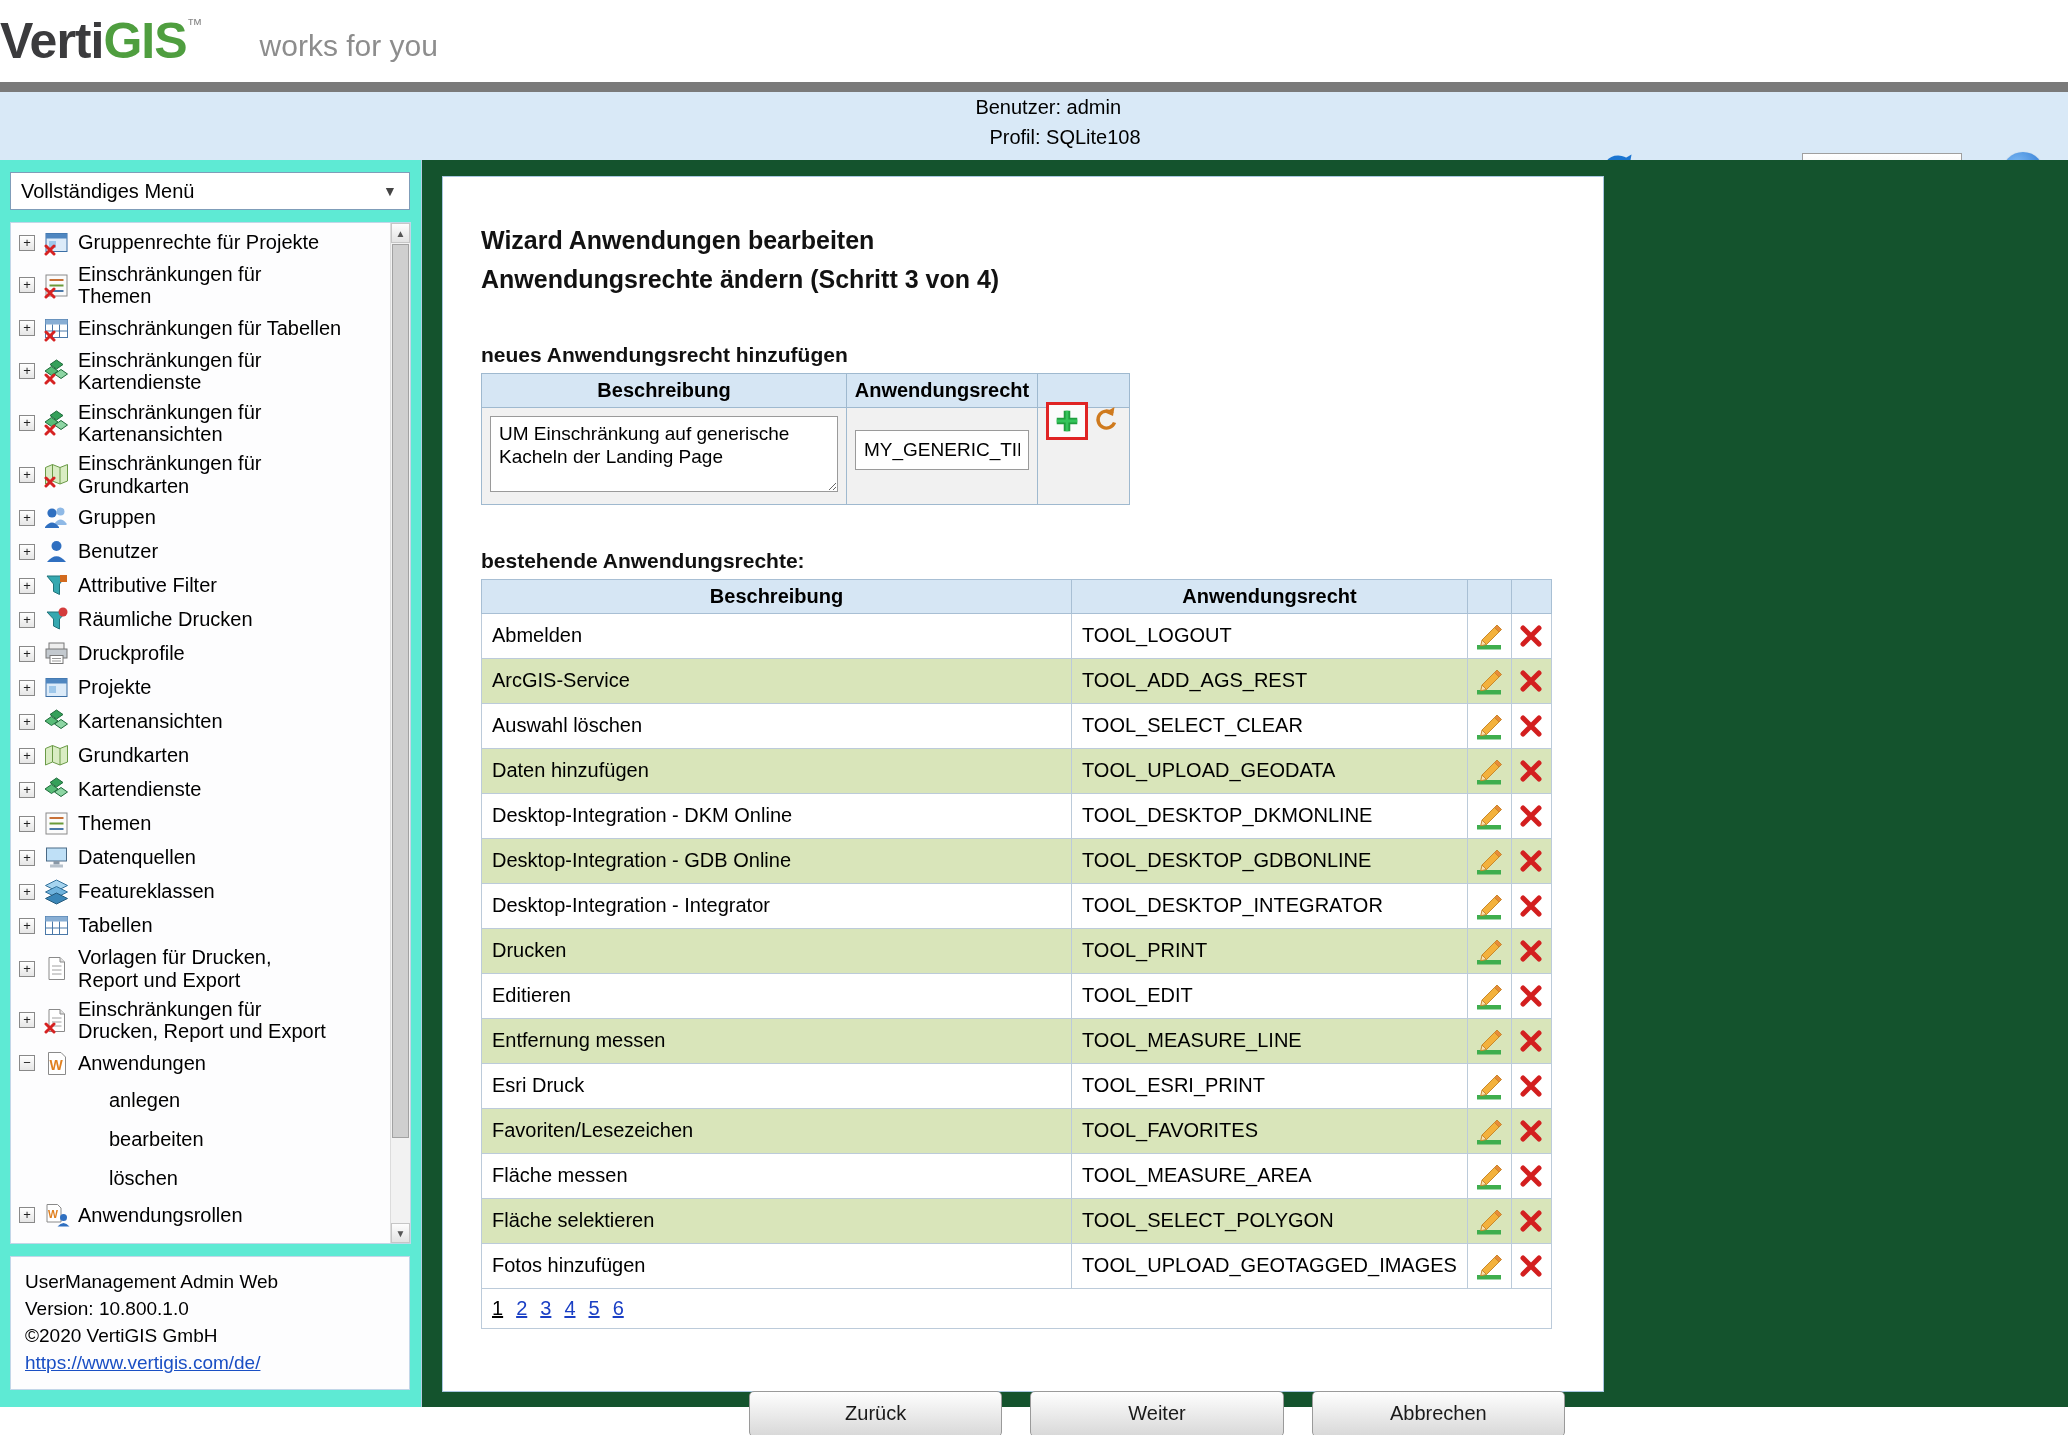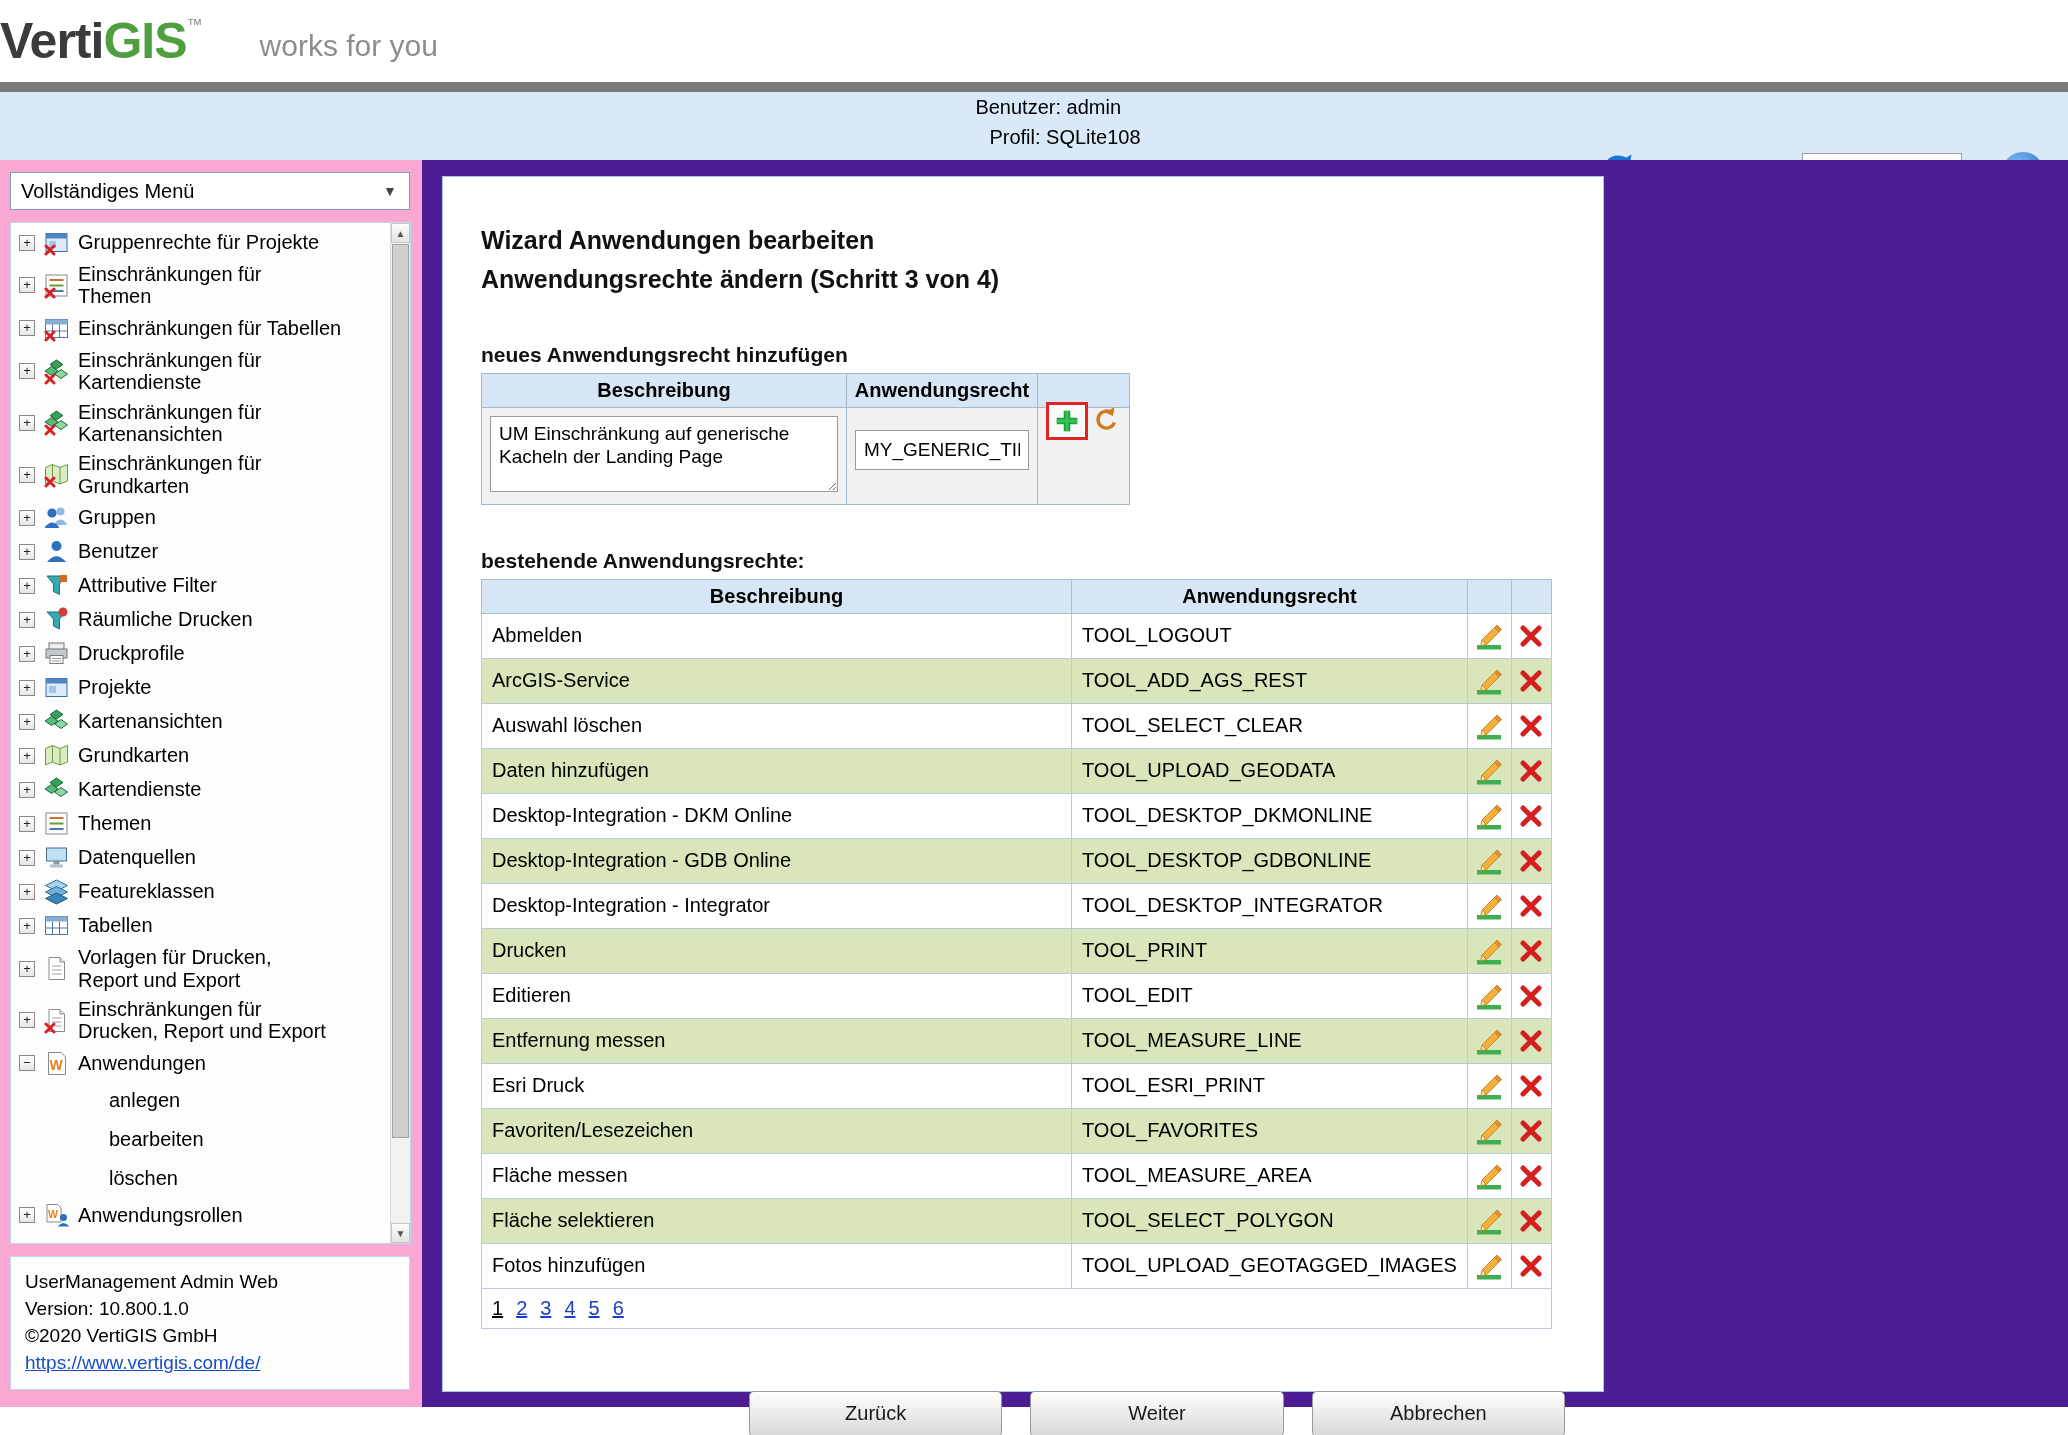--- a/index.html
+++ b/index.html
@@ -21,39 +21,39 @@
   .refresh-btn { width:40px; height:40px; display:flex; align-items:center; justify-content:center; cursor:pointer; }
   .lang-label { font-size:21px; color:#000; }
   .lang-select { width:160px; height:40px; background:linear-gradient(#ffffff,#e2e2e2); border:1px solid #9f9f9f; border-radius:0; display:flex; align-items:center; justify-content:space-between; padding:0 12px; font-size:20px; cursor:pointer;font-weight:bold; }
   .caret { color:#7a7a7a; font-size:15px; }
   .help-btn { width:42px; height:42px; border-radius:50%; background:radial-gradient(circle at 35% 30%, #7cb9f4, #1766c8); color:#fff; font-size:27px; font-weight:bold; display:flex; align-items:center; justify-content:center; cursor:pointer; box-shadow:0 1px 2px rgba(0,0,0,.35); }
 
   
   .content { display:flex; height:1247px; }
 
   
-  .sidebar-col { width:422px; min-width:422px; background:#f9a8d4; border-right:1px solid #b5cde2; padding:12px 10px 0 10px; }
+  .sidebar-col { width:422px; min-width:422px; background:#5eead4; border-right:1px solid #b5cde2; padding:12px 10px 0 10px; }
   .menu-select { width:400px; height:38px; background:#fff; border:1px solid #7f9db9; display:flex; align-items:center; justify-content:space-between; padding:0 6px 0 10px; font-size:20px; cursor:pointer; }
   .menu-select .sel-arrow { width:26px; height:30px; display:flex; align-items:center; justify-content:center; color:#444; font-size:14px; }
   .tree-box { position:relative; margin-top:12px; height:1022px; background:#fdfdfe; border:1px solid #c2d6e8; overflow:hidden; }
   .tree-inner { position:absolute; top:2px; left:2px; right:22px; bottom:0; overflow:hidden; }
   .tree-item { display:flex; align-items:center; gap:8px; padding:3px 2px 3px 6px; margin:1px 0; cursor:pointer; }
   .expander { width:16px; height:16px; min-width:16px; border:1px solid #898989; background:linear-gradient(#ffffff,#e6e6e6); font-size:13px; line-height:14px; text-align:center; color:#222; }
   .tree-icon { width:27px; height:27px; min-width:27px; display:flex; }
   .tree-label { font-size:20px; color:#000; white-space:pre-line; line-height:1.12; }
   .tree-subitem { padding:8px 0 8px 96px; font-size:20px; color:#000; cursor:pointer; }
   .scrollbar { position:absolute; top:0; right:0; bottom:0; width:20px; background:#f2f2f2; border-left:1px solid #dcdcdc; }
   .sb-btn { height:20px; background:linear-gradient(#fdfdfd,#e3e3e3); border:1px solid #c6c6c6; font-size:10px; color:#555; display:flex; align-items:center; justify-content:center; cursor:pointer; }
   .sb-btn.down { position:absolute; bottom:0; left:0; right:0; }
   .sb-thumb { position:absolute; top:21px; bottom:105px; left:1px; right:1px; background:#cfcfcf; border:1px solid #a2a2a2; cursor:grab; }
   .side-footer { margin-top:12px; border:1px solid #c2d6e8; background:#fdfdfe; padding:12px 14px; font-size:19px; line-height:1.42; color:#000; width:400px; }
   .side-footer a { color:#1a4fc4; }
 
   
-  .main-col { flex:1; position:relative; background:#4c1d95; }
+  .main-col { flex:1; position:relative; background:#14532d; }
   .panel { position:absolute; left:20px; top:16px; width:1162px; height:1216px; border:1px solid #a9c6e0; background:#fff; padding:0 38px; }
   .titles { margin-top:44px; font-size:25px; font-weight:bold; color:#121212; line-height:1.55; }
   .sec-heading { margin-top:44px; font-size:21px; font-weight:bold; color:#111; }
 
   table.new-table { margin-top:6px; border-collapse:collapse; }
   .new-table th { background:#d6e6f4; border:1px solid #9fb9cf; font-size:20px; font-weight:bold; height:34px; padding:0 6px; }
   .new-table td { background:#f1f1f1; border:1px solid #9fb9cf; padding:8px; vertical-align:top; }
   textarea.desc { width:348px; height:76px; font-family:"Liberation Sans",sans-serif; font-size:19px; padding:5px 8px; border:1px solid #9a9a9a; background:#fff; resize:both; line-height:1.25; }
   input.rightcode { width:174px; height:40px; font-family:"Liberation Sans",sans-serif; font-size:19px; border:1px solid #9a9a9a; padding:0 8px; margin-top:14px; background:#fff; }
   .add-wrap { position:relative; top:-14px; display:flex; align-items:center; gap:1px; }

